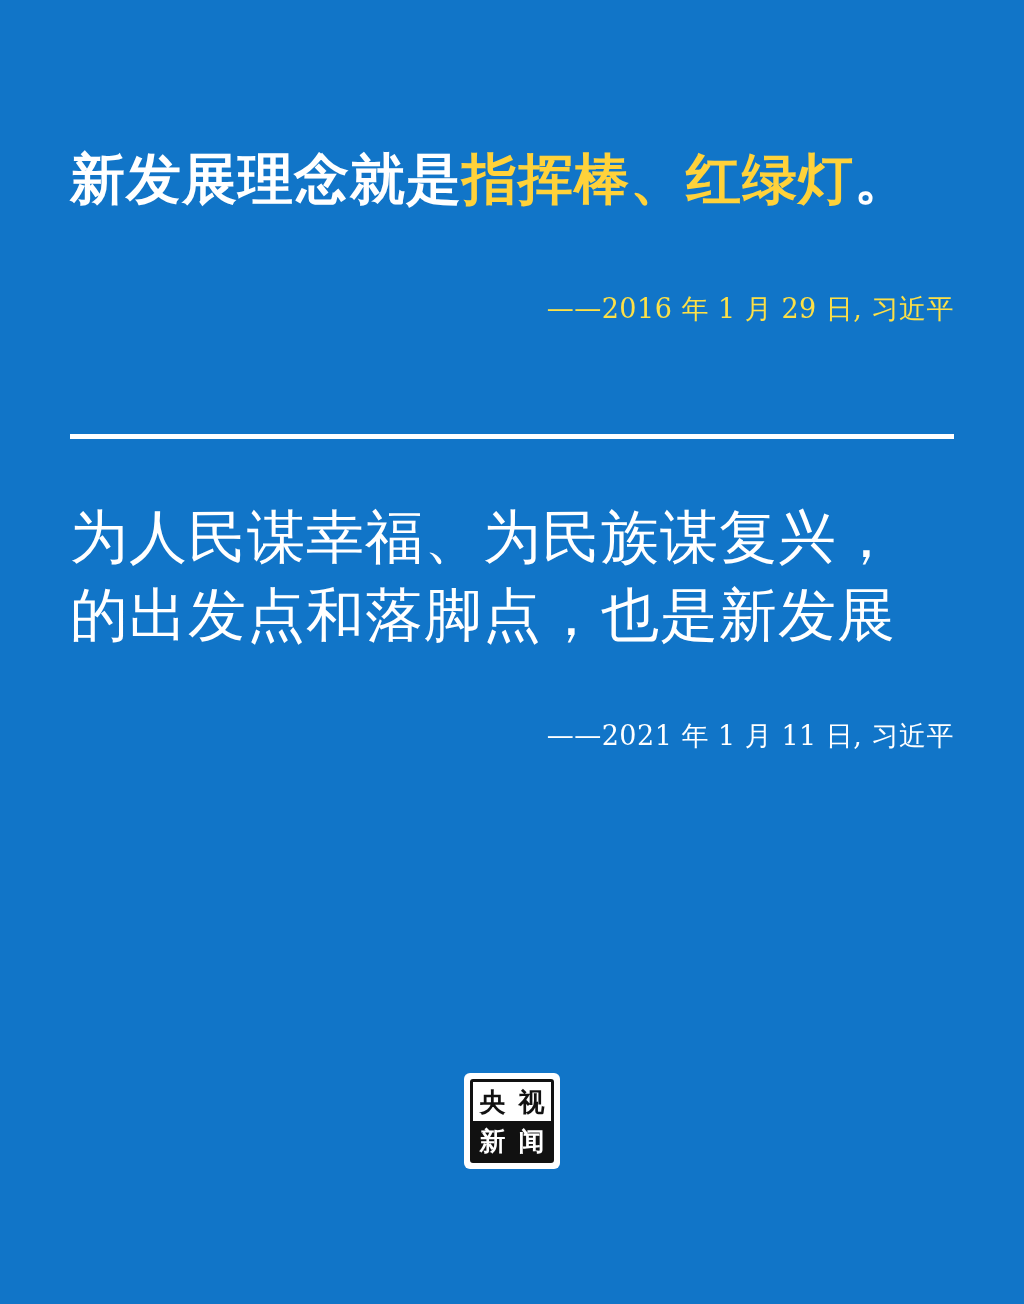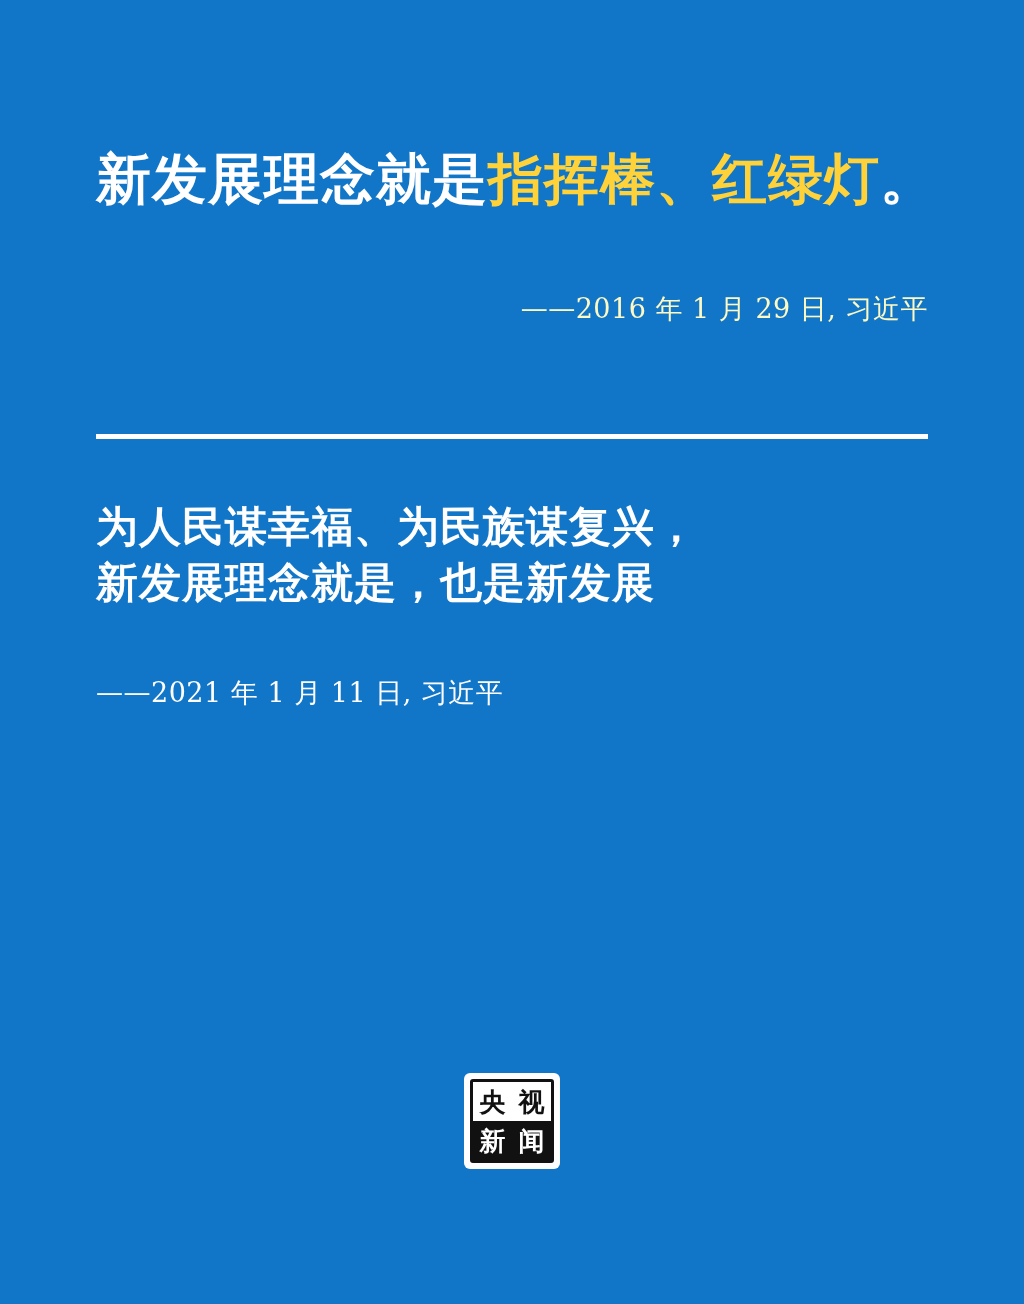--- a/index.html
+++ b/index.html
@@ -12,21 +12,21 @@
     background: #1175c8;
     font-family: "Liberation Sans", sans-serif;
     overflow: hidden;
   }
   .poster {
     position: relative;
     width: 1024px;
     height: 1199px;
     background: #1175c8;
     box-sizing: border-box;
-    padding: 0 96px;
+    padding: 0 70px;
     display: flex;
     flex-direction: column;
   }
 
   
   .quote-one {
     margin-top: 148px;
   }
   .headline {
     font-family: "DejaVu Sans", "Liberation Sans", sans-serif;
@@ -39,53 +39,53 @@
   }
   .headline .hl {
     color: #ffd23a;
   }
   .attrib {
     margin-top: 78px;
     text-align: right;
     font-family: "DejaVu Serif", "Liberation Serif", serif;
     font-size: 27px;
     line-height: 1.45;
-    color: #fef9c3;
+    color: #fde047;
     letter-spacing: 0.5px;
   }
   .attrib div {
     white-space: nowrap;
   }
 
   
   .divider {
     height: 5px;
     background: #ffffff;
     margin-top: 106px;
     width: 100%;
   }
 
   
   .quote-two {
     margin-top: 60px;
   }
   .big-quote {
     font-family: "DejaVu Sans", "Liberation Sans", sans-serif;
-    font-weight: bold;
-    font-size: 42px;
+    font-weight: normal;
+    font-size: 58px;
     line-height: 1.33;
     color: #ffffff;
     letter-spacing: 1px;
   }
   .big-quote .hl {
     color: #ffd23a;
   }
   .attrib-two {
     margin-top: 62px;
-    text-align: left;
+    text-align: right;
     font-family: "DejaVu Serif", "Liberation Serif", serif;
     font-size: 27px;
     line-height: 1.45;
     color: #ffffff;
     letter-spacing: 0.5px;
   }
   .attrib-two div {
     white-space: nowrap;
   }
 
@@ -144,21 +144,21 @@
     <div class="attrib">
       <div>——2016 年 1 月 29 日, 习近平</div>
     </div>
   </div>
 
   <div class="divider"></div>
 
   <div class="quote-two">
     <div class="big-quote">
       <div>为人民谋幸福、为民族谋复兴，</div>
-      <div>新发展理念就是，也是新发展</div>
+      <div>的出发点和落脚点，也是新发展</div>
     </div>
     <div class="attrib-two">
       <div>——2021 年 1 月 11 日, 习近平</div>
     </div>
   </div>
 
   <div class="logo-wrap">
     <div class="logo">
       <div class="logo-inner">
         <div class="logo-cell">央</div>

